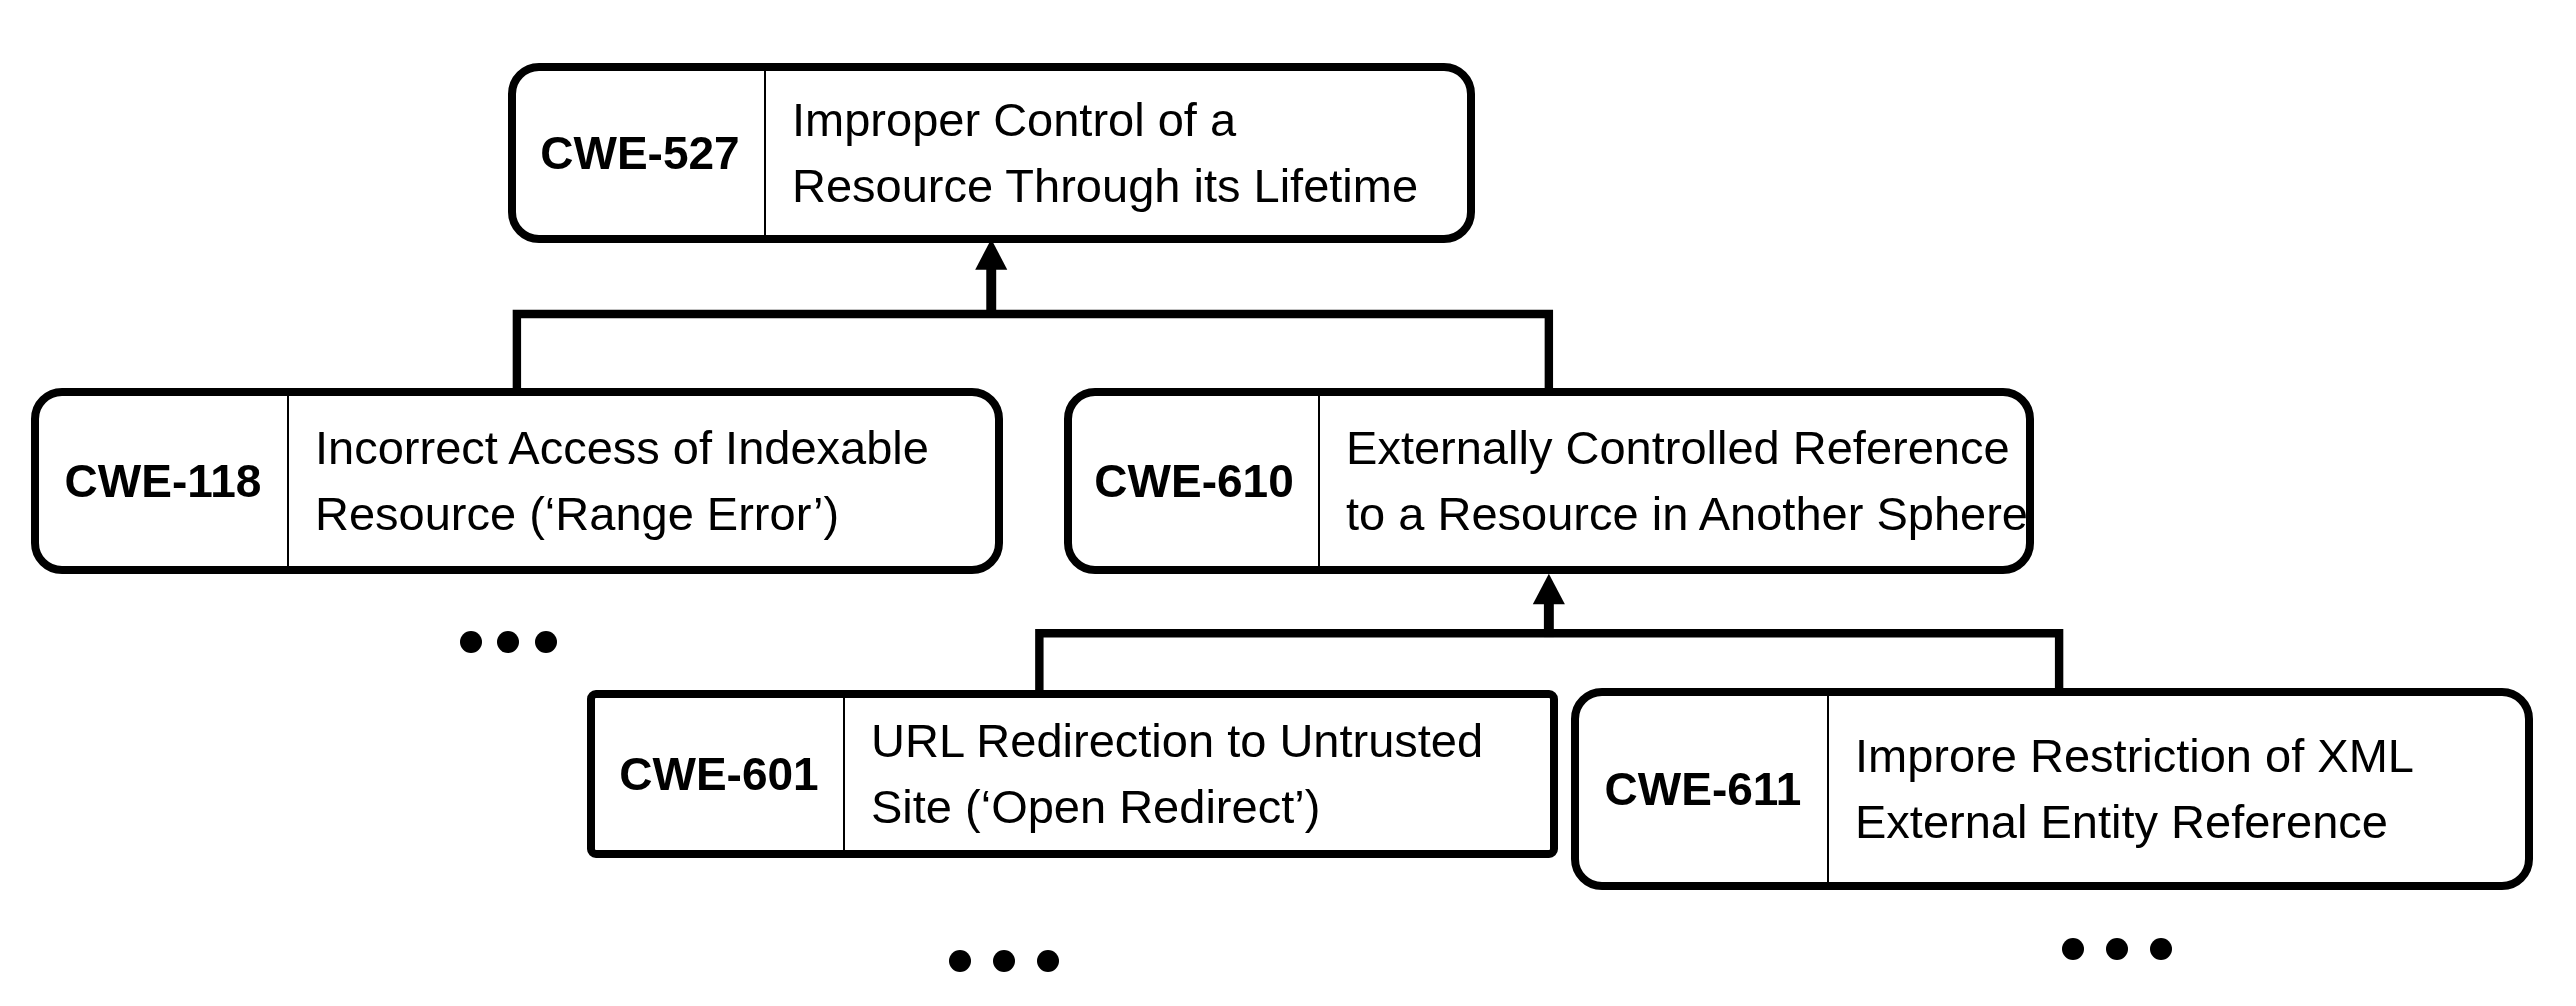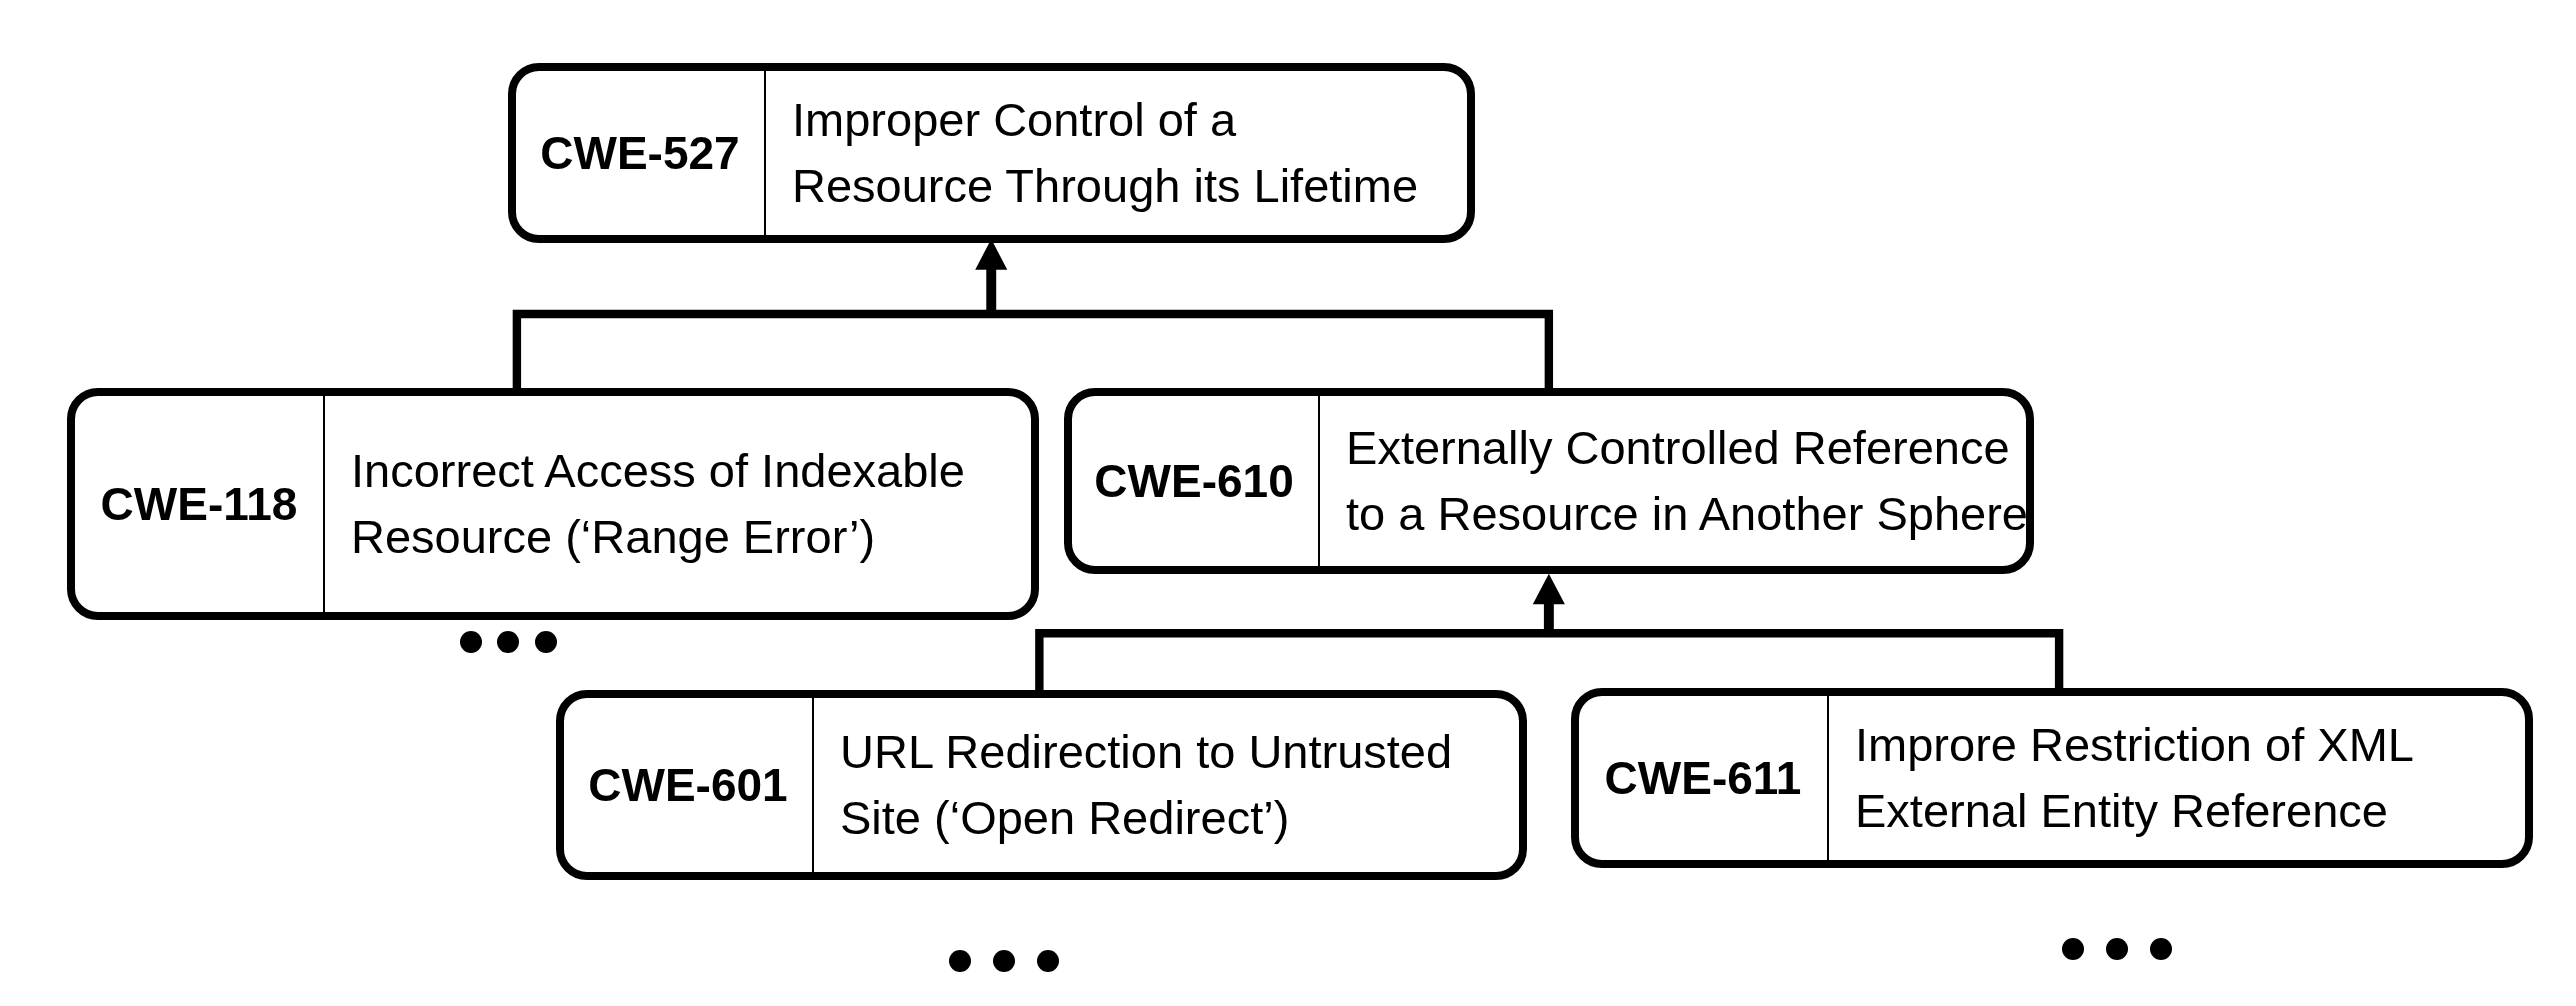--- a/index.html
+++ b/index.html
@@ -26,24 +26,24 @@
     position: absolute;
     box-sizing: border-box;
     background: #ffffff;
     border: 8.4px solid #000000;
     border-radius: 31px;
     display: flex;
     align-items: stretch;
     color: #000000;
   }
   .n664 { left: 508px;  top: 63px;  width: 967px; height: 180px; }
-  .n118 { left: 31px;   top: 388px; width: 972px; height: 232px; margin-left: 36px; }
+  .n118 { left: 31px;   top: 388px; width: 972px; height: 186px; }
   .n610 { left: 1064px; top: 388px; width: 970px; height: 186px; justify-content: center; }
-  .n601 { left: 556px;  top: 690px; width: 971px; height: 190px; }
-  .n611 { left: 1571px; top: 688px; width: 962px; height: 180px; }
+  .n601 { left: 587px;  top: 690px; width: 971px; height: 168px; border-radius: 9px; }
+  .n611 { left: 1571px; top: 688px; width: 962px; height: 202px; }
   .id-cell {
     flex: 0 0 248px;
     display: flex;
     align-items: center;
     justify-content: center;
     border-right: 2.3px solid #000000;
     font-weight: bold;
     font-size: 46px;
     letter-spacing: 0px;
   }

